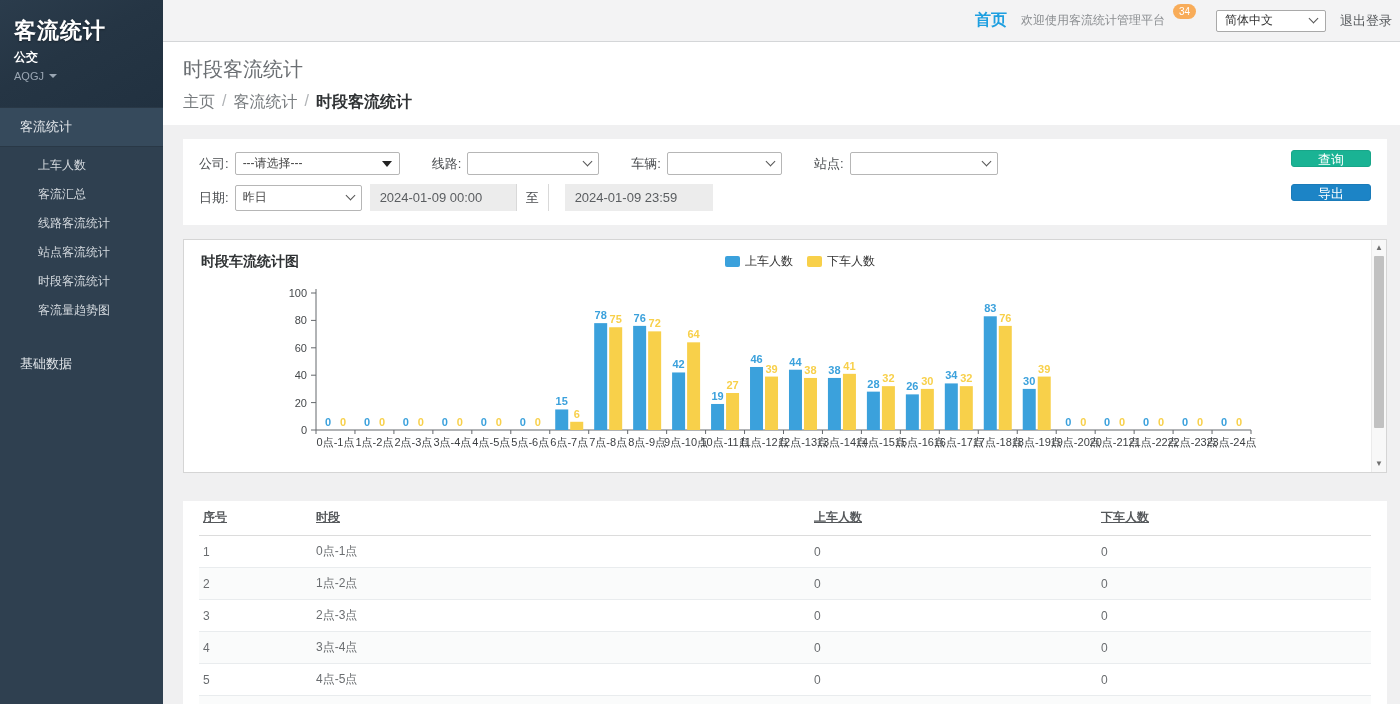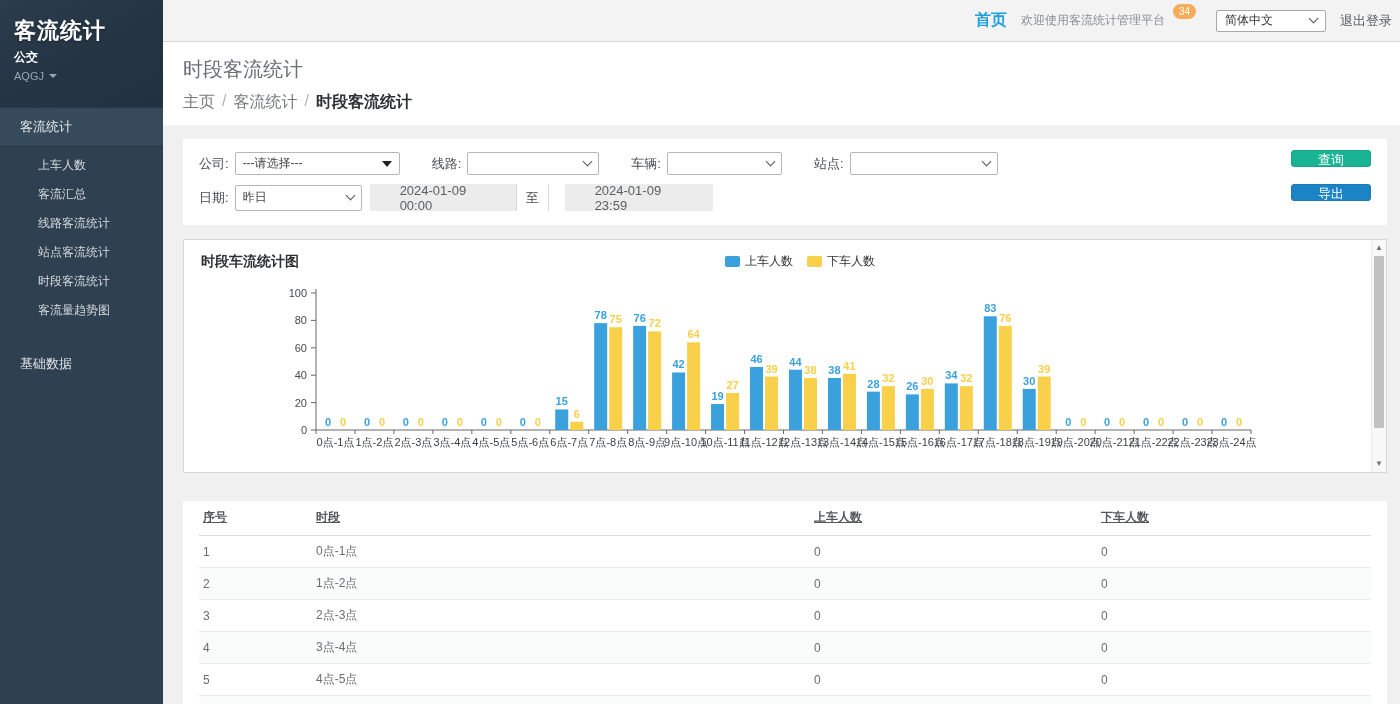--- a/index.html
+++ b/index.html
@@ -58,21 +58,21 @@
     display:flex; align-items:center; justify-content:space-between; padding:0 7px;
     font-size:12px; color:#444; cursor:pointer; }
   .sel-company { width:165px; }
   .sel-line { width:132px; }
   .sel-vehicle { width:115px; }
   .sel-station { width:148px; }
   .sel-preset { width:127px; height:26px; }
   .tri-down { width:0; height:0; border-left:5px solid transparent; border-right:5px solid transparent;
     border-top:6px solid #222; flex:none; }
   .date-box { background:#ececec; color:#5a5d60; font-size:13px; height:27px; display:flex;
-    align-items:center; padding:0 30px; margin-left:8px; }
+    align-items:center; padding:0 10px; margin-left:8px; }
   .date-start { width:146px; }
   .date-end { width:148px; margin-left:16px; }
   .to-box { background:#fff; border-left:1px solid #d9d9d9; border-right:1px solid #d9d9d9;
     color:#4a4d50; font-size:13px; height:27px; display:flex; align-items:center; padding:0 9px; margin:0; }
   .btn { position:absolute; right:16px; width:80px; height:17px; border:none; border-radius:3px;
     color:#fff; font-size:13px; cursor:pointer; font-family:inherit; }
   .btn-query { top:11px; background:#1ab394; border:1px solid #18a689; }
   .btn-export { top:45px; background:#1c84c6; border:1px solid #1a7bb9; }
 
   

